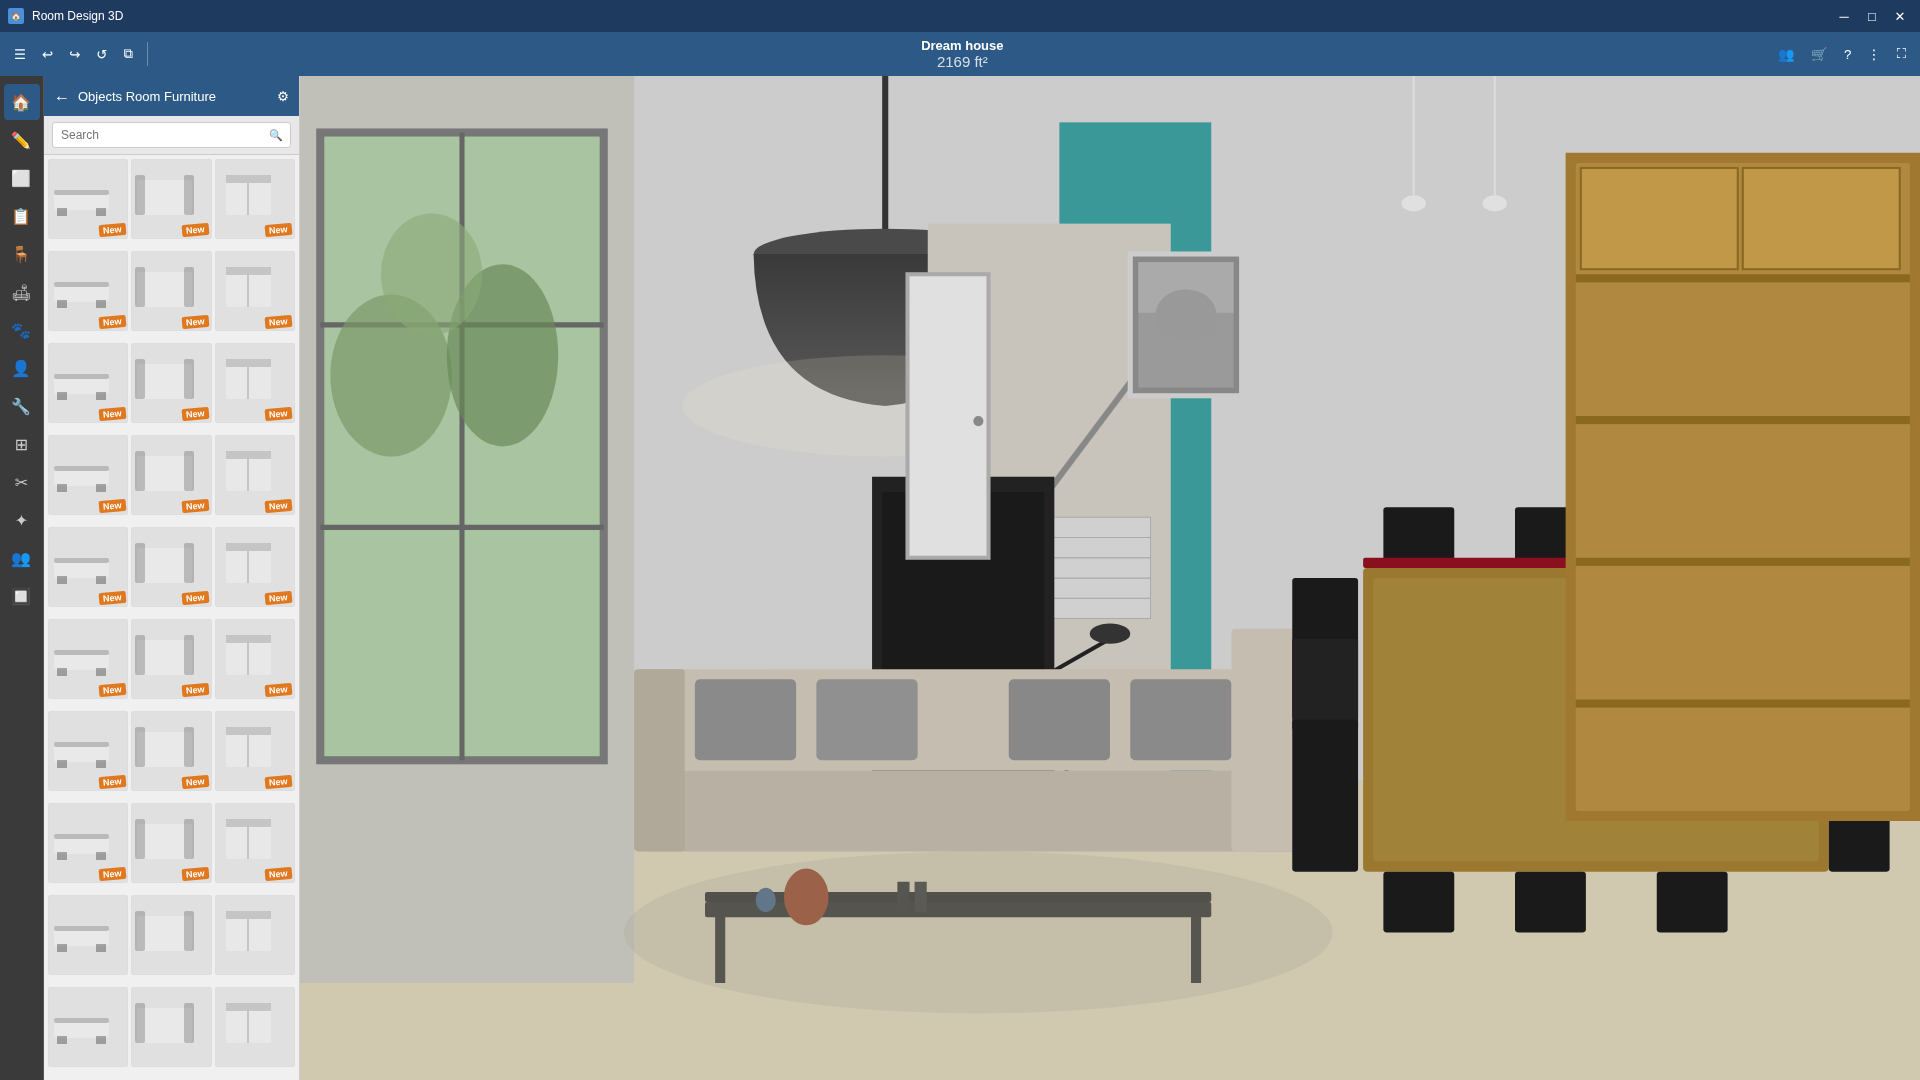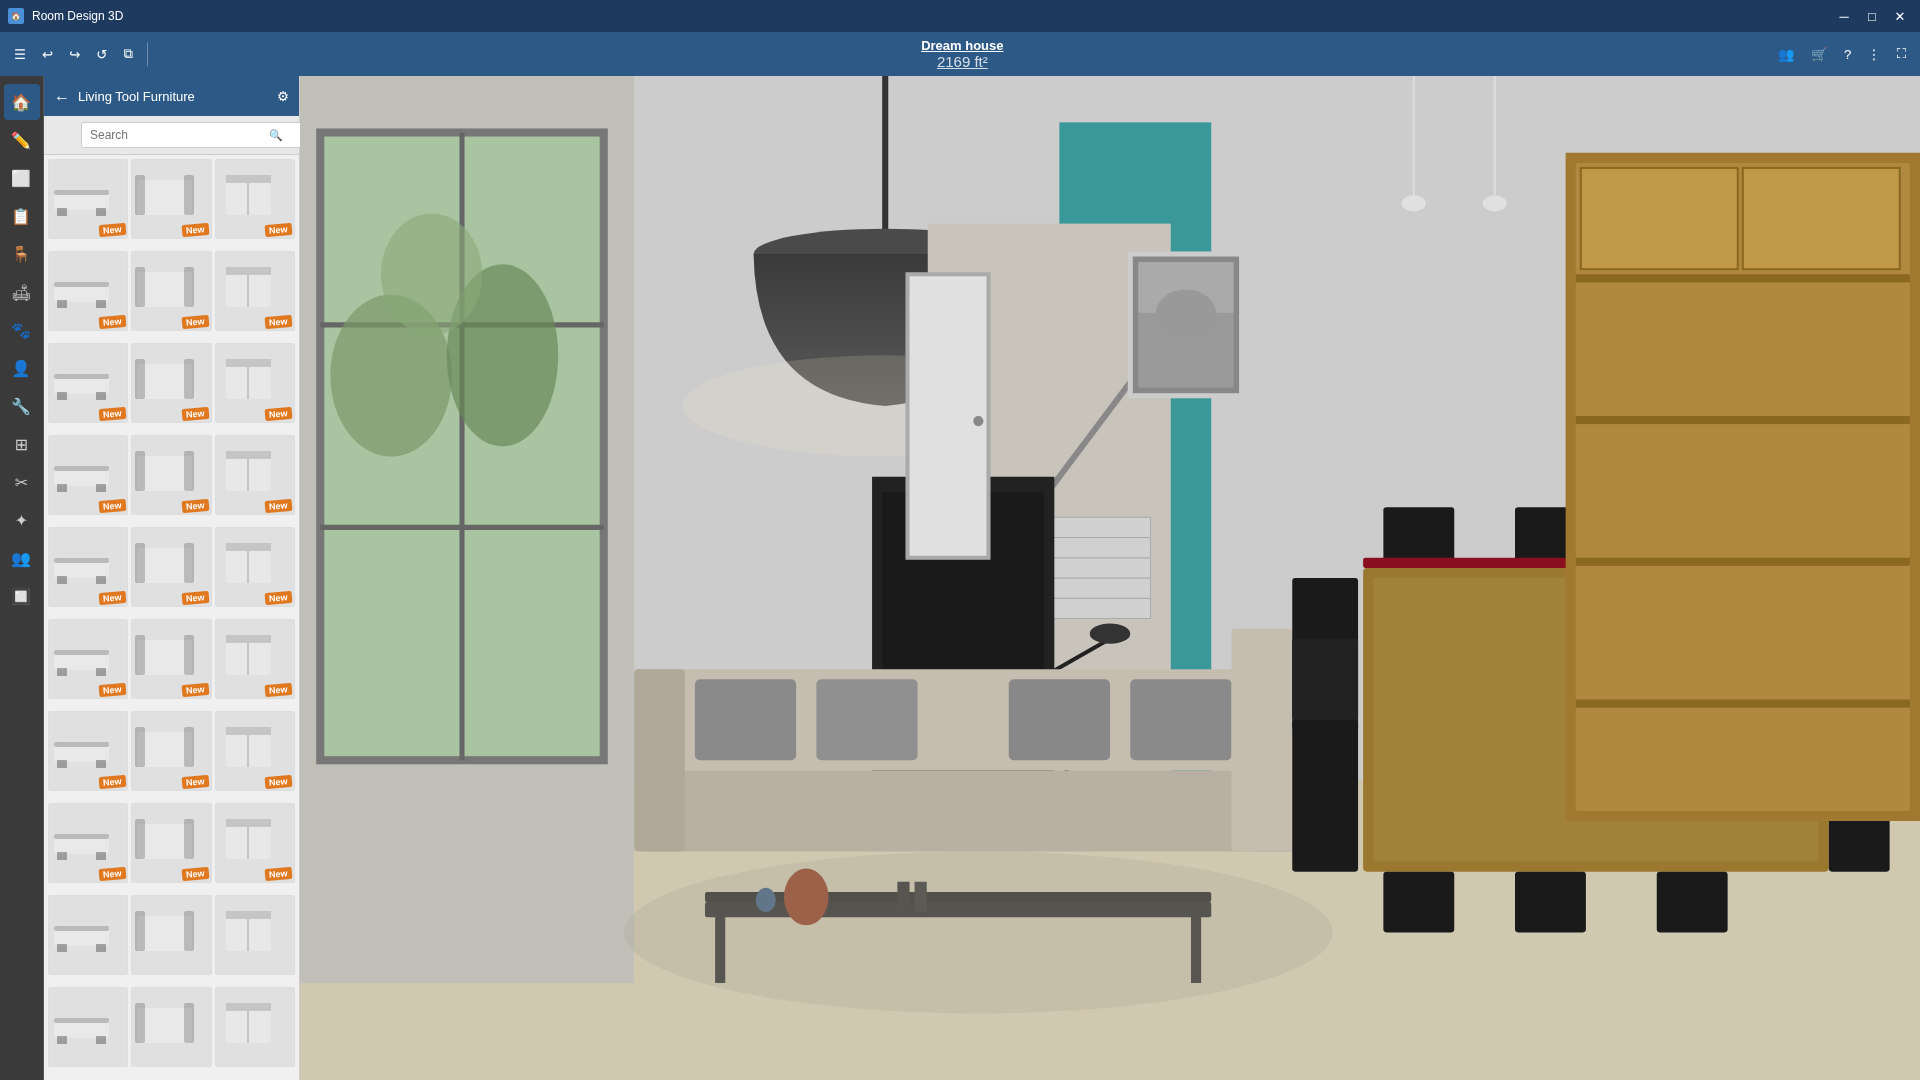--- a/index.html
+++ b/index.html
@@ -14,21 +14,21 @@
     #titlebar .title-left .app-icon { width: 16px; height: 16px; background: #4a90d9; border-radius: 2px; display: flex; align-items: center; justify-content: center; font-size: 8px; }
     #titlebar .win-controls { display: flex; gap: 4px; }
     #titlebar .win-controls button { background: none; border: none; color: white; font-size: 13px; cursor: pointer; width: 24px; height: 24px; display: flex; align-items: center; justify-content: center; }
 
     
     #toolbar {
       width: 100%; height: 44px; background: #2d5986; display: flex; align-items: center; padding: 0 8px; gap: 4px;
     }
     #toolbar button { background: none; border: none; color: white; cursor: pointer; padding: 4px 6px; border-radius: 3px; display: flex; align-items: center; justify-content: center; }
     #toolbar .toolbar-sep { width: 1px; height: 24px; background: rgba(255,255,255,0.3); margin: 0 4px; }
-    #toolbar .project-info { flex: 1; text-align: center; color: white; text-decoration: underline; }
+    #toolbar .project-info { flex: 1; text-align: center; color: white; }
     #toolbar .project-title { font-size: 13px; font-weight: bold; }
     #toolbar .project-size { font-size: 15px; opacity: 0.8; }
     #toolbar .toolbar-right { display: flex; align-items: center; gap: 4px; }
 
     
     #main { display: flex; width: 100%; height: calc(1080px - 76px); }
 
     
     #icon-panel {
       width: 44px; background: #3a3a3a; display: flex; flex-direction: column; align-items: center; padding-top: 8px; gap: 2px; border-right: 1px solid #555;
@@ -38,21 +38,21 @@
 
     
     #furniture-panel {
       width: 256px; background: #f0f0f0; display: flex; flex-direction: column; border-right: 1px solid #ccc;
     }
     #furniture-panel .panel-header {
       height: 40px; background: #2d5986; color: white; display: flex; align-items: center; padding: 0 10px; gap: 8px; font-size: 13px;
     }
     #furniture-panel .panel-header .back-btn { background: none; border: none; color: white; cursor: pointer; font-size: 16px; }
     #furniture-panel .search-bar { padding: 6px 8px; background: #e8e8e8; border-bottom: 1px solid #ccc; }
-    #furniture-panel .search-bar input { width: 100%; padding: 5px 8px; border: 1px solid #ccc; border-radius: 3px; font-size: 12px; background: white; margin-left: 29px; }
+    #furniture-panel .search-bar input { width: 100%; padding: 5px 8px; border: 1px solid #ccc; border-radius: 3px; font-size: 12px; background: white; }
     #furniture-panel .search-wrap { position: relative; }
     #furniture-panel .search-wrap::after { content: '🔍'; position: absolute; right: 8px; top: 50%; transform: translateY(-50%); font-size: 11px; color: #888; }
     #furniture-panel .grid-container { flex: 1; overflow-y: auto; padding: 4px; display: grid; grid-template-columns: repeat(3, 1fr); gap: 3px; }
     .furniture-item {
       position: relative; background: white; border: 1px solid #ddd; cursor: pointer; aspect-ratio: 1;
       display: flex; align-items: center; justify-content: center; overflow: hidden; border-radius: 2px;
     }
     .furniture-item .item-img {
       width: 100%; height: 100%; background: #e0e0e0;
     }
@@ -172,21 +172,21 @@
     <button>⊞</button>
     <button>✂</button>
     <button>✦</button>
     <button>👥</button>
     <button>🔲</button>
   </div>
 
   <div id="furniture-panel">
     <div class="panel-header">
       <button class="back-btn">←</button>
-      <span>Living Tool Furniture</span>
+      <span>Objects Room Furniture</span>
       <button style="margin-left:auto;background:none;border:none;color:white;cursor:pointer;">⚙</button>
     </div>
     <div class="search-bar">
       <div class="search-wrap">
         <input type="text" placeholder="Search" style="">
       </div>
     </div>
     <div class="grid-container" id="furniture-grid">
     <div class="furniture-item">
           <div class="item-img fi-brown"><svg width="65" height="65" viewBox="0 0 65 65">

